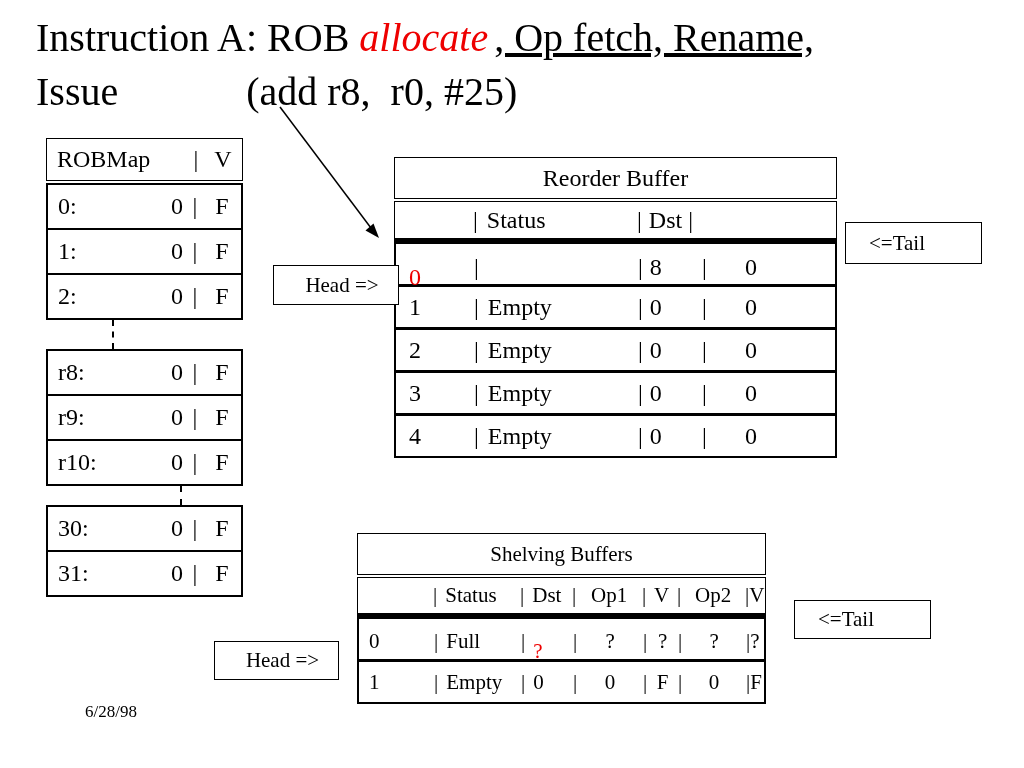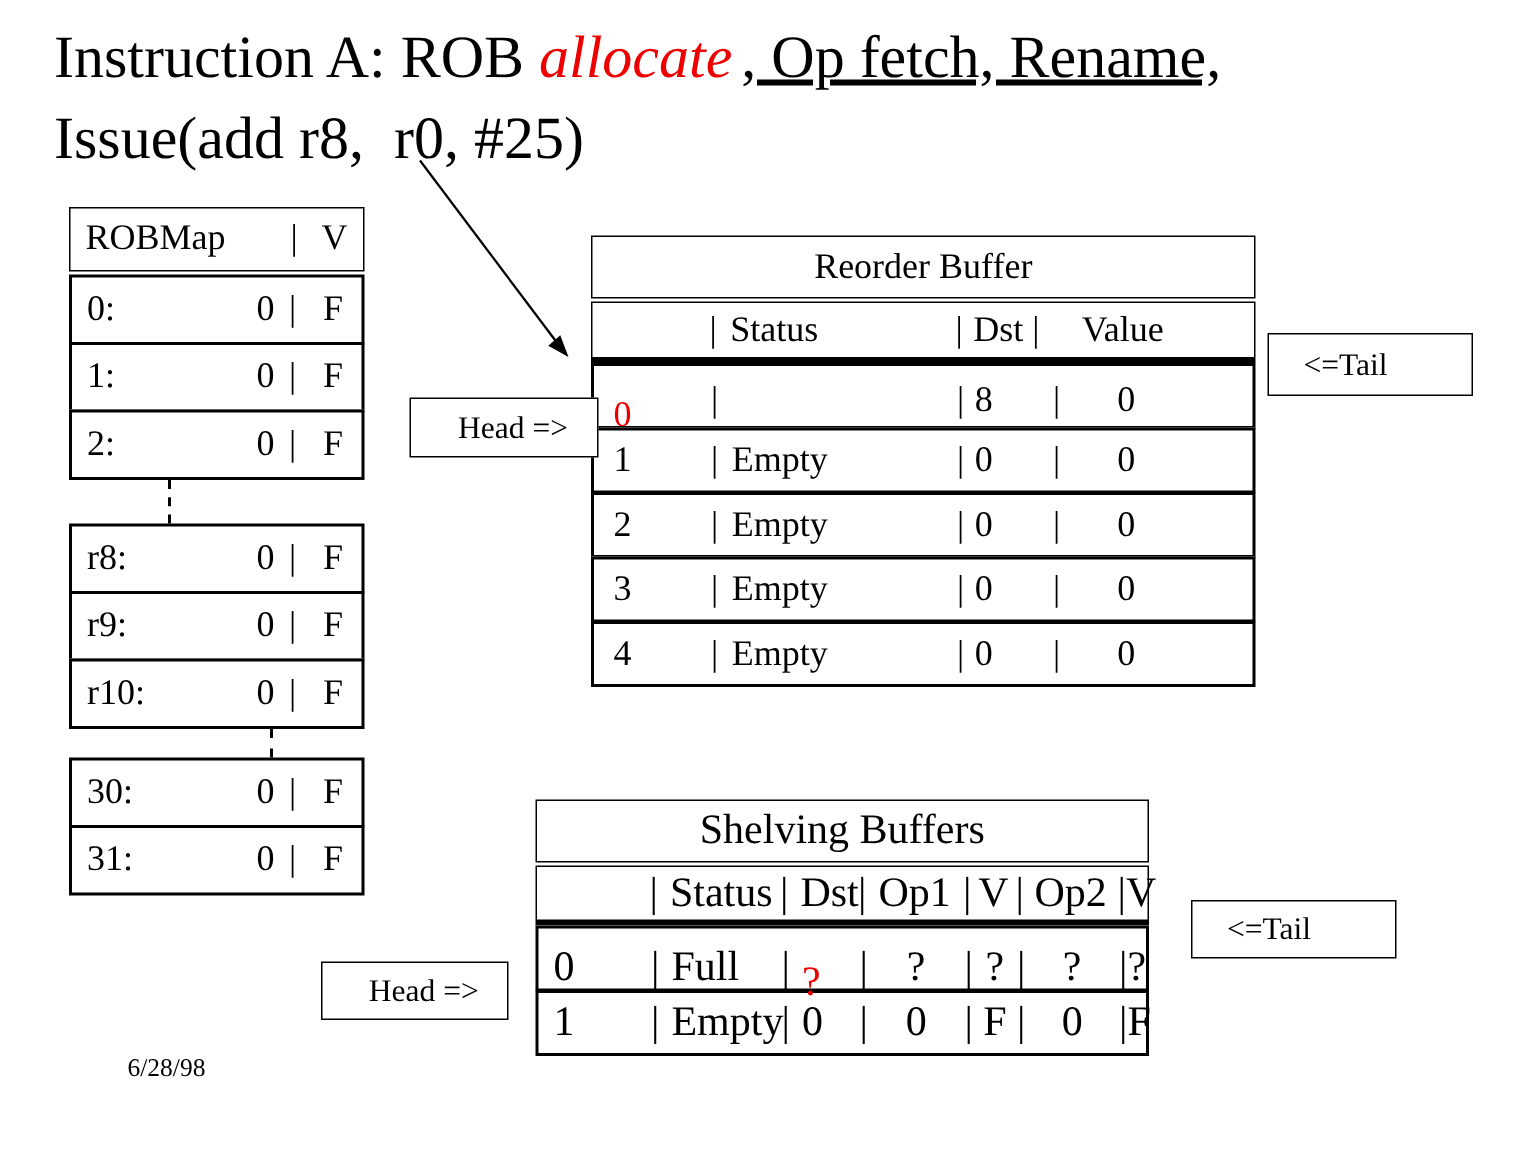--- a/index.html
+++ b/index.html
@@ -9,21 +9,21 @@
     overflow:hidden;
   }
   .pre { white-space:pre; }
   .red { color:#ee0000;margin-top:20px; }
 
   
   .title { position:absolute; left:36px; top:12px; font-size:40px; line-height:52px; width:940px; }
   .title .hl { font-style:italic; margin-left:10px; }
   .title .post { margin-left:6px;text-decoration:underline; }
   .title-line2 { margin-top:2px; }
-  .title-line2 .args { }
+  .title-line2 .args { margin-left:128px; }
 
   
   .titlebox { border:1px solid #000; text-align:center; margin-bottom:2px;
               display:flex; align-items:center; justify-content:center; background:#fff;margin-top:20px; }
   .hdr-row  { border:1px solid #000; border-bottom:4px solid #000; background:#fff; }
   .trow     { border:2px solid #000; background:#fff; }
   .trow + .trow { margin-top:-1px; }
   .cell { display:flex; align-items:center; min-width:0; }
   .pipe { display:inline-block; }
 
@@ -46,21 +46,21 @@
   .rob .hdr-row { height:36px; }
   .rob .trow { height:40px; }
   .c-idx { padding-left:13px; }
   .c-status .txt { margin-left:9px; }
   .c-dst .txt { margin-left:7px; }
   .c-value { display:flex; }
   .c-value .txt { flex:1; text-align:center; padding-right:40px; }
   .c-value-hdr { text-align:center; padding-right:40px; }
 
   
-  .shelv { position:absolute; left:343px; top:513px; width:409px; font-size:28px;padding-left:14px; }
+  .shelv { position:absolute; left:343px; top:513px; width:409px; font-size:21px;padding-left:14px; }
   .shelv .titlebox { height:40px; }
   .sh-grid { display:grid; grid-template-columns:75px 87px 52px 70px 35px 68px 1fr; align-items:center; height:100%; }
   .shelv .hdr-row { height:35px; }
   .shelv .trow { height:40px; }
   .sh-idx { padding-left:10px; }
   .sh-left .txt { margin-left:8px; }
   .sh-mid { display:flex; }
   .sh-mid .txt { flex:1; text-align:center; }
   .sh-last .txt { padding-right:10px; }
 
@@ -188,21 +188,20 @@
       <div class="rob-grid">
         <span class="c-idx"></span>
         <div class="cell c-status">
             <span class="pipe">|</span>
             <span class="txt">Status</span>
           </div>
         <div class="cell c-dst">
             <span class="pipe">|</span>
             <span class="txt">Dst |</span>
           </div>
-        <div class="c-value-hdr">Value</div>
       </div>
     </div>
 
     <div class="trow">
         <div class="rob-grid">
       <span class="c-idx red">0</span>
       <div class="cell c-status">
             <span class="pipe">|</span>
           </div>
       <div class="cell c-dst">

